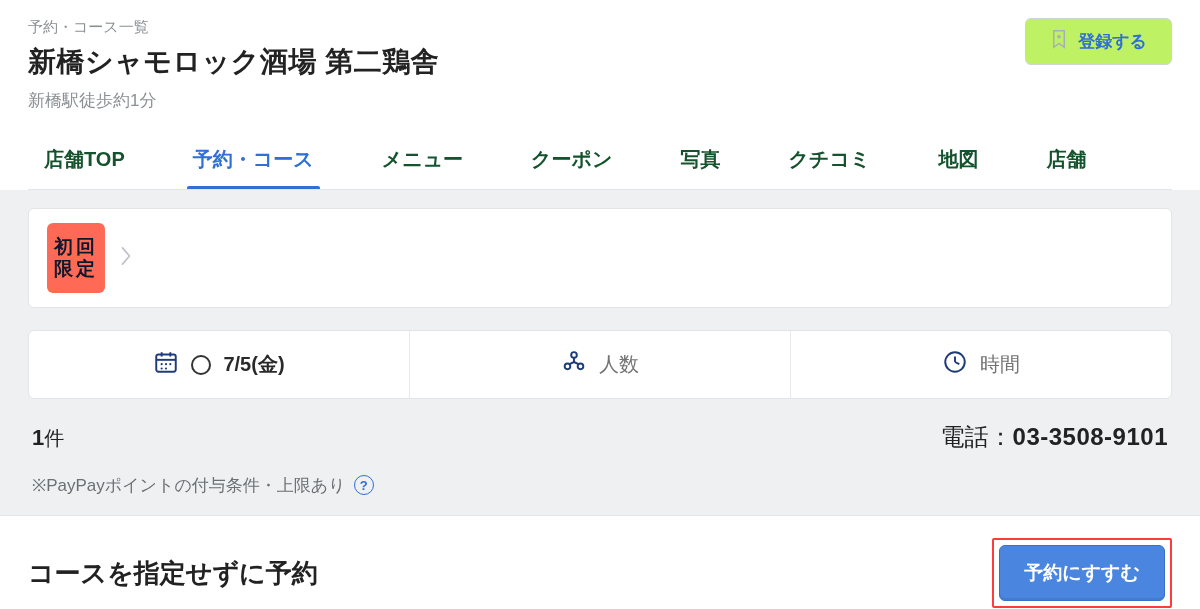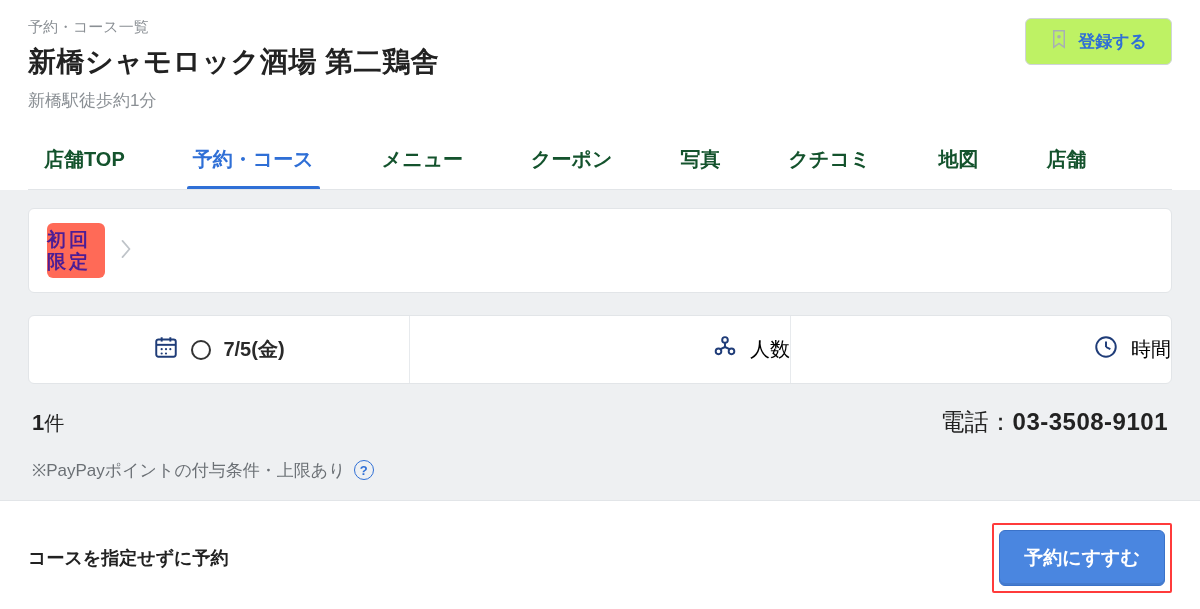--- a/index.html
+++ b/index.html
@@ -38,43 +38,43 @@
   
   .body-wrap { padding: 18px 28px 0 28px; }
 
   
   .coupon-card {
     display: flex; align-items: center; gap: 14px;
     background: #fff; border: 1px solid #e2e5e8; border-radius: 6px;
     padding: 14px 18px; cursor: pointer;
   }
   .coupon-badge {
-    width: 58px; height: 55px; background: #ff6a57; color: #4c1d95;
+    width: 58px; height: 70px; background: #ff6a57; color: #0f172a;
     border-radius: 6px; display: flex; flex-direction: column;
-    align-items: flex-start; justify-content: center;
+    align-items: center; justify-content: center;
     font-size: 19px; font-weight: 700; line-height: 1.15; letter-spacing: 3px;
   }
   .coupon-text { flex: 1; }
   .coupon-line1 { font-size: 17px; color: #555; margin-bottom: 4px; }
   .coupon-line2 { font-size: 20px; font-weight: 700; color: #222; }
   .coupon-chevron svg { width: 14px; height: 24px; stroke: #bfc4c9; }
 
   
   .selector-bar {
     display: flex; align-items: stretch;
     background: #fff; border: 1px solid #e2e5e8; border-radius: 6px;
     margin-top: 22px;
   }
   .sel-cell {
     flex: 1; display: flex; align-items: center; justify-content: center; gap: 12px;
     padding: 18px 0; cursor: pointer; font-size: 20px;
   }
   .sel-cell + .sel-cell { border-left: 1px solid #e7eaed; }
   .date-cell { color: #2a2a2a; font-weight: 600; }
-  .ph-cell { color: #000000; justify-content: flex-end; }
+  .ph-cell { color: #737373; }
   .sel-icon svg { width: 26px; height: 26px; }
   .vacancy { width: 20px; height: 20px; border: 2px solid #333; border-radius: 50%; display: inline-block; }
 
   
   .meta-row { display: flex; justify-content: space-between; align-items: baseline; margin-top: 22px; padding: 0 4px; }
   .count { font-size: 20px; }
   .count b { font-weight: 800; font-size: 22px; }
   .phone { font-size: 24px; }
   .phone b { font-weight: 800; letter-spacing: 0.5px; }
 
@@ -85,21 +85,21 @@
     border-radius: 50%; display: inline-flex; align-items: center; justify-content: center;
     font-size: 13px; font-weight: 700; cursor: pointer;
   }
 
   
   .cta-bar {
     display: flex; align-items: center; justify-content: space-between;
     background: #fff; border-top: 1px solid #e2e5e8;
     margin-top: 18px; padding: 22px 28px;
   }
-  .cta-text { font-size: 18px; font-weight: 700; color: #222; }
+  .cta-text { font-size: 26px; font-weight: 700; color: #222; }
   .cta-highlight { border: 2.5px solid #ff3b3b; padding: 5px; border-radius: 2px; }
   .cta-button {
     background: #4a86e0; color: #fff; border: 1px solid #3a72c9;
     font-size: 19px; font-weight: 700; padding: 14px 24px;
     border-radius: 6px; cursor: pointer;
     box-shadow: inset 0 -2px 0 rgba(0,0,0,0.08);
   }
 </style>
 </head>
 <body>

